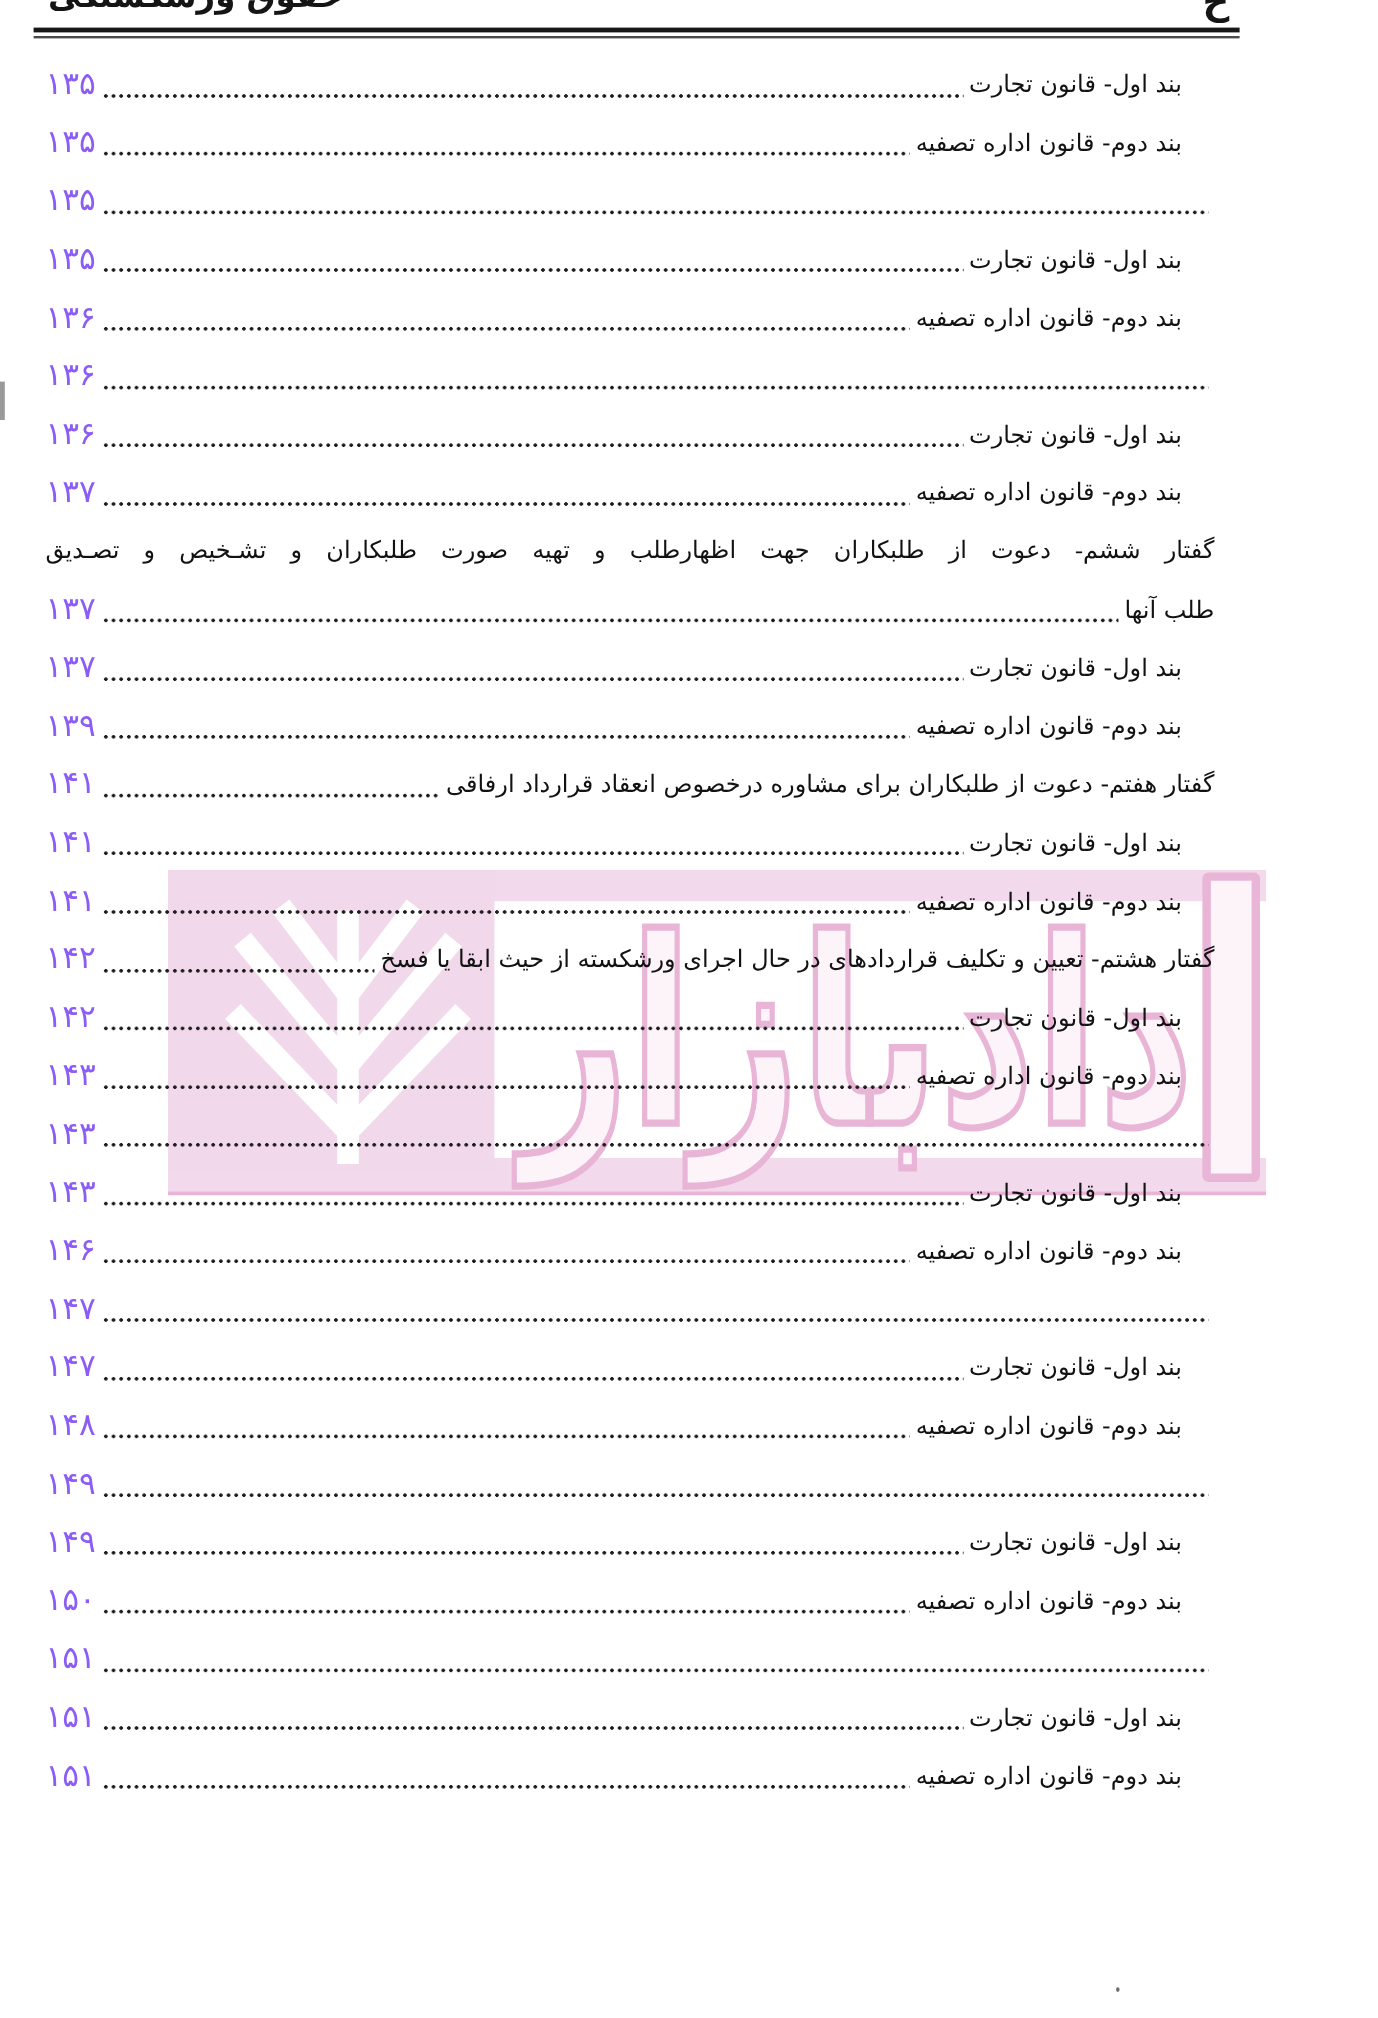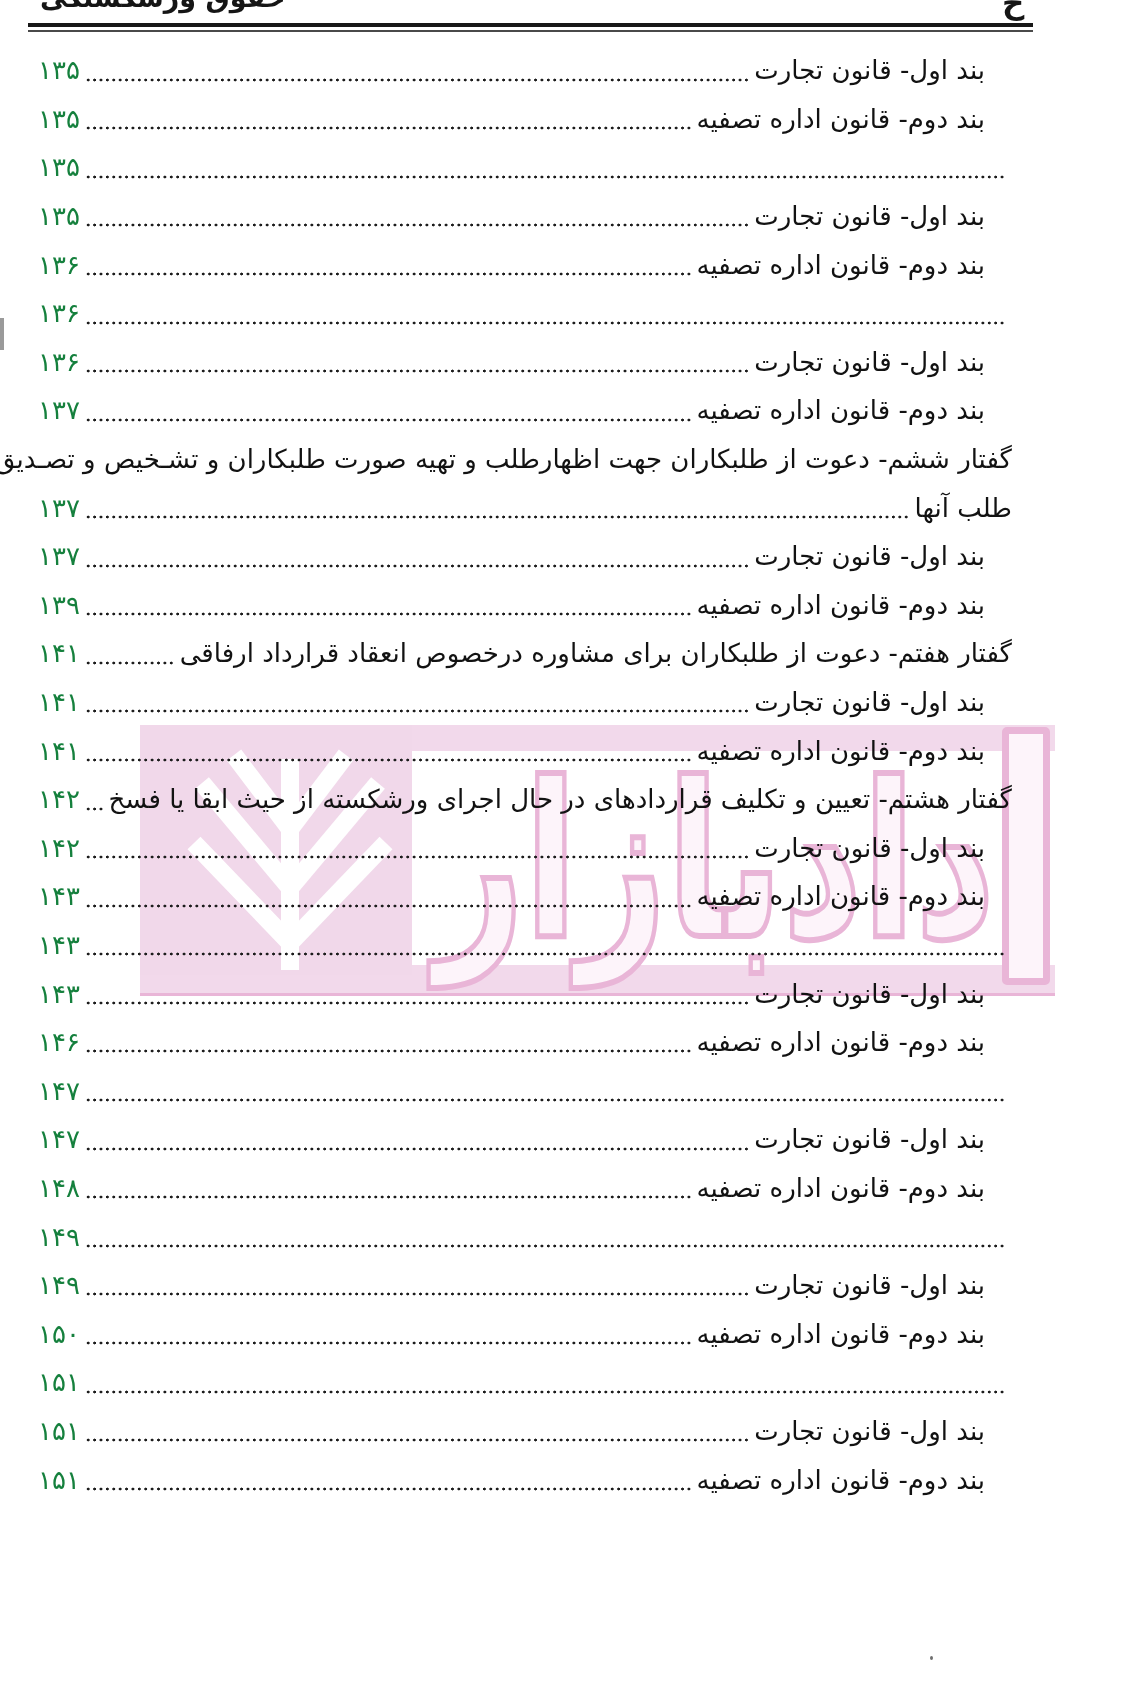--- a/index.html
+++ b/index.html
@@ -48,28 +48,28 @@
 
   
   .toc{
     position:absolute;top:46px;left:38px;width:974px;z-index:2;
     direction:rtl;
   }
   .row{
     display:flex;align-items:center;height:48.6px;direction:rtl;
   }
   .row.band{padding-right:27px;}
-  .row .title{font-size:26px;white-space:nowrap;color:#121212;}
+  .row .title{font-size:20px;white-space:nowrap;color:#121212;}
   .row .leader{
     flex:1;height:6px;align-self:flex-end;margin:0 5px 12px 5px;min-width:14px;
     background-image:radial-gradient(circle,#1c1c1c 1.25px,rgba(0,0,0,0) 1.7px);
     background-size:6.4px 6px;background-repeat:repeat-x;background-position:left bottom;
   }
-  .row .pagenum{font-size:26px;letter-spacing:1px;color:#15803d;white-space:nowrap;}
-  .row.goftar-wrap{display:block;text-align:justify;text-align-last:justify;line-height:48.6px;}
+  .row .pagenum{font-size:26px;letter-spacing:1px;color:#8b5cf6;white-space:nowrap;}
+  .row.goftar-wrap{display:block;text-align:justify;text-align-last:justify;line-height:48.6px;font-family:Liberation Serif, serif;}
   .row.goftar-wrap .title{display:inline;}
 
   
   .edge-artifact{position:absolute;left:0;top:318px;width:4px;height:32px;background:#9a9a9a;z-index:3;}
   .speck{position:absolute;left:930px;top:1656px;width:3px;height:4px;background:#6f6f6f;border-radius:50%;z-index:3;}
 </style>
 </head>
 <body>
 
 <div class="page">

